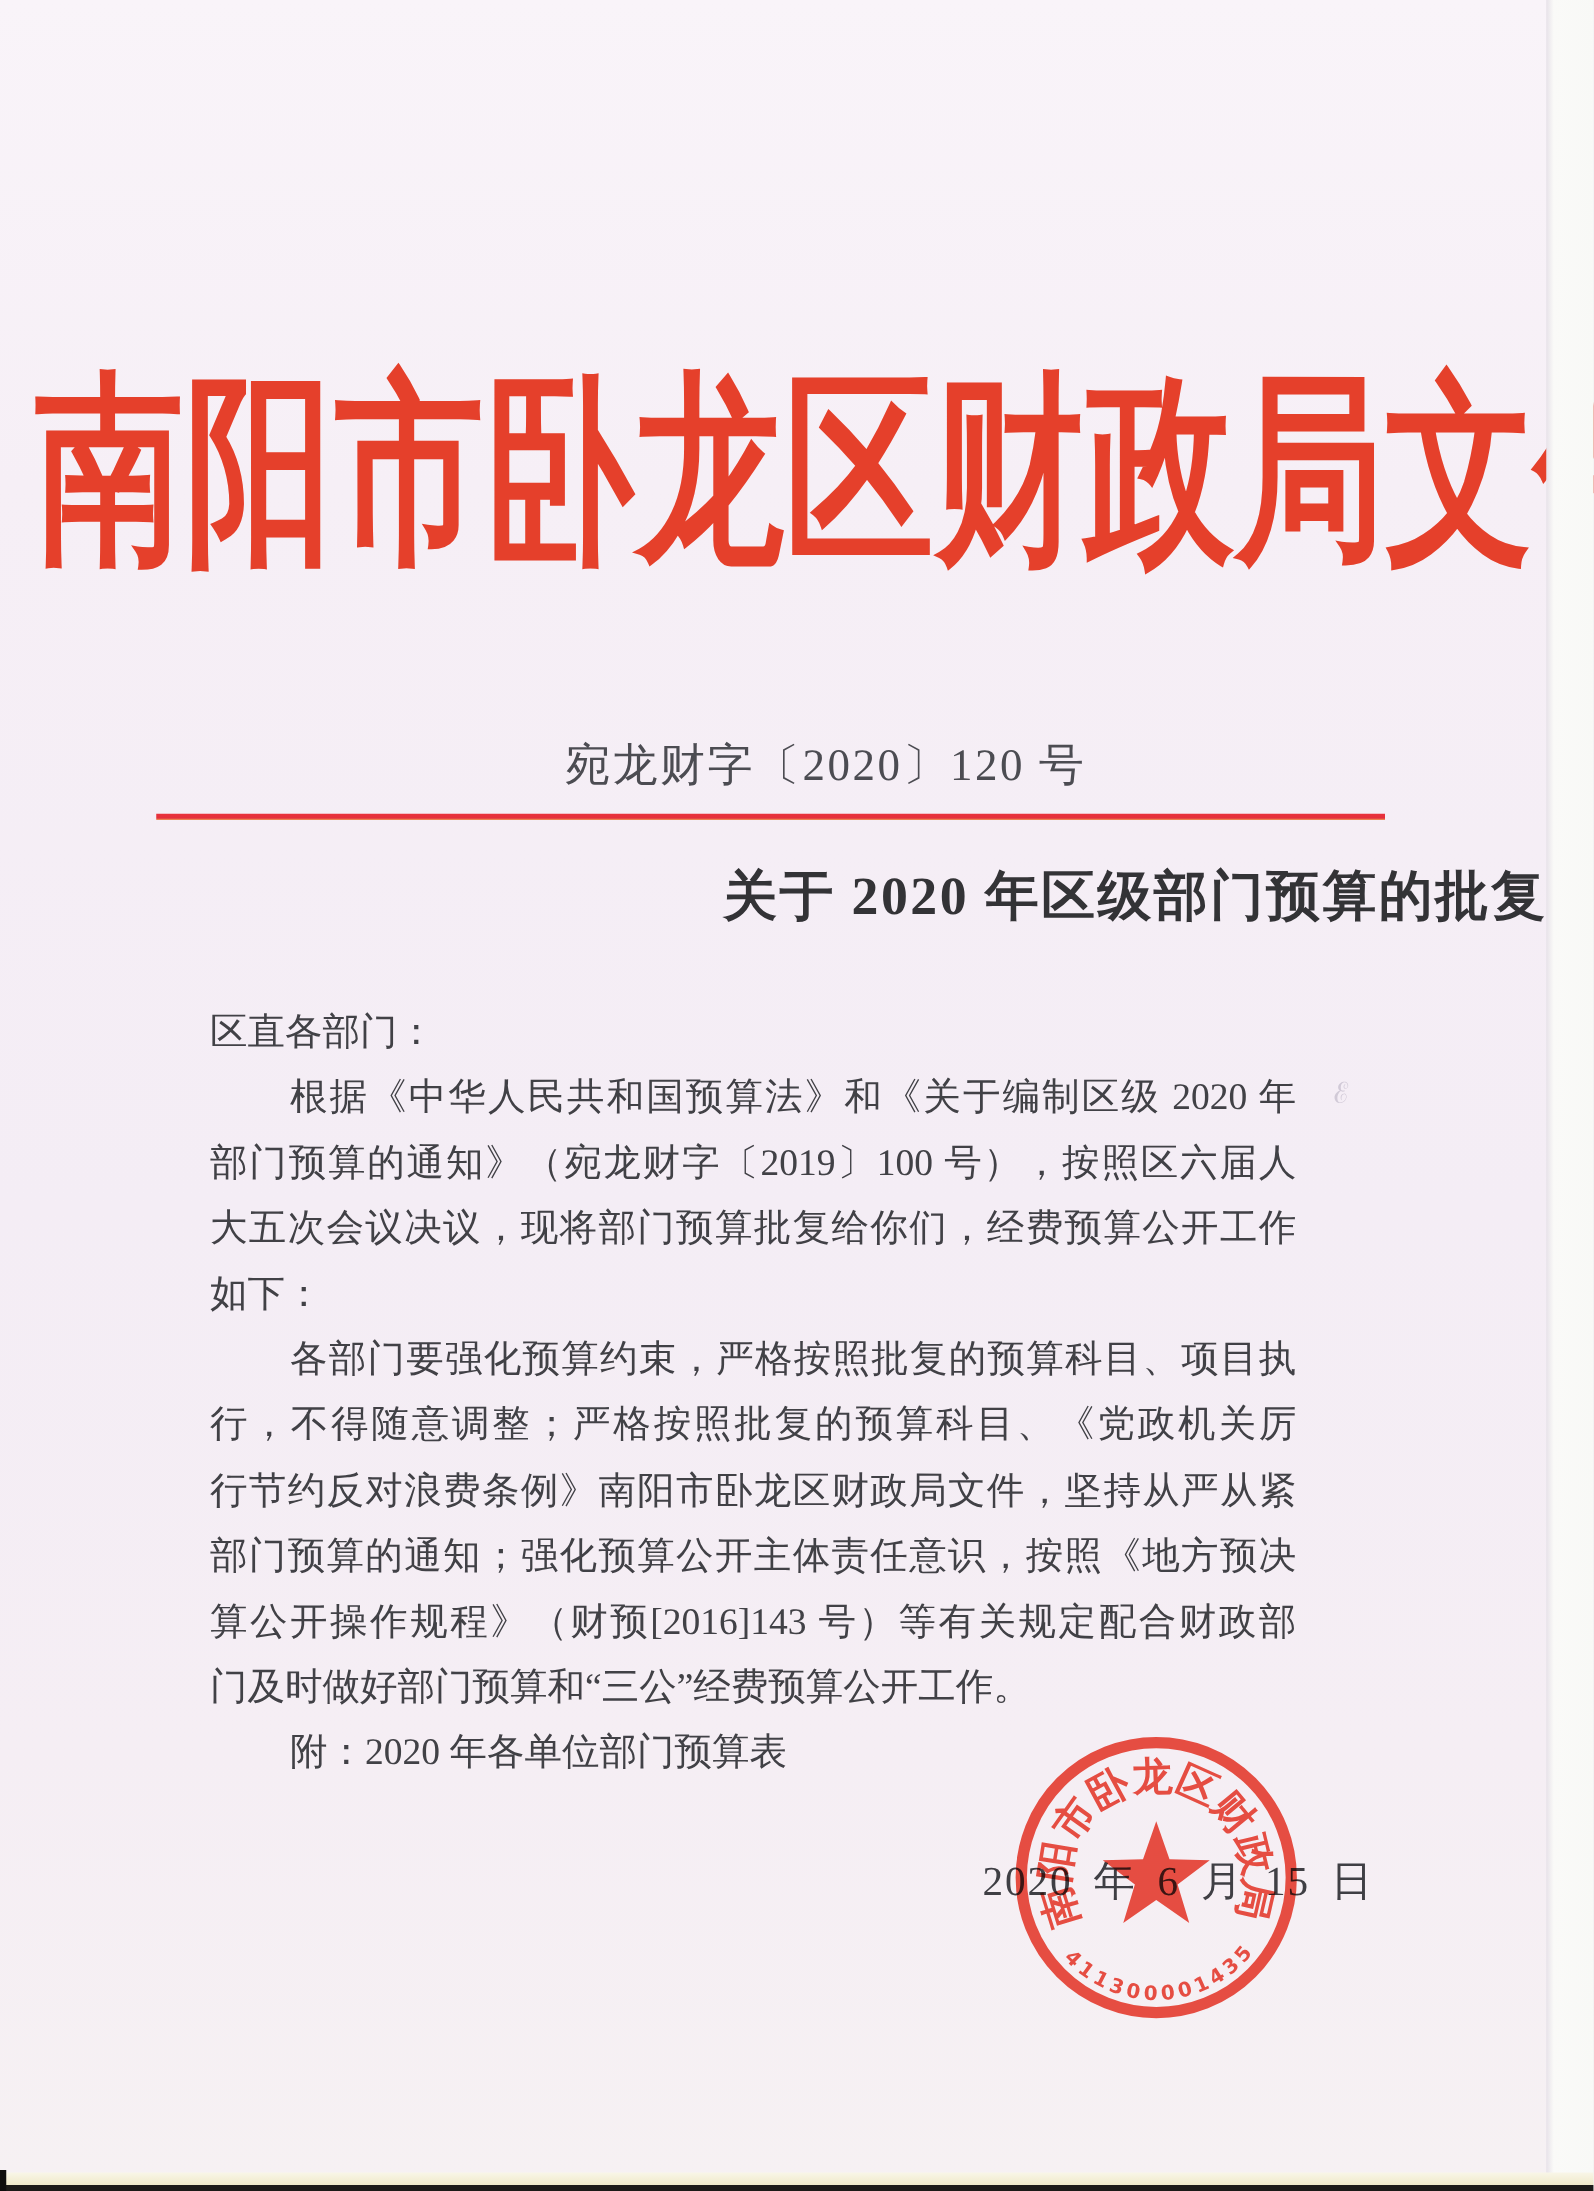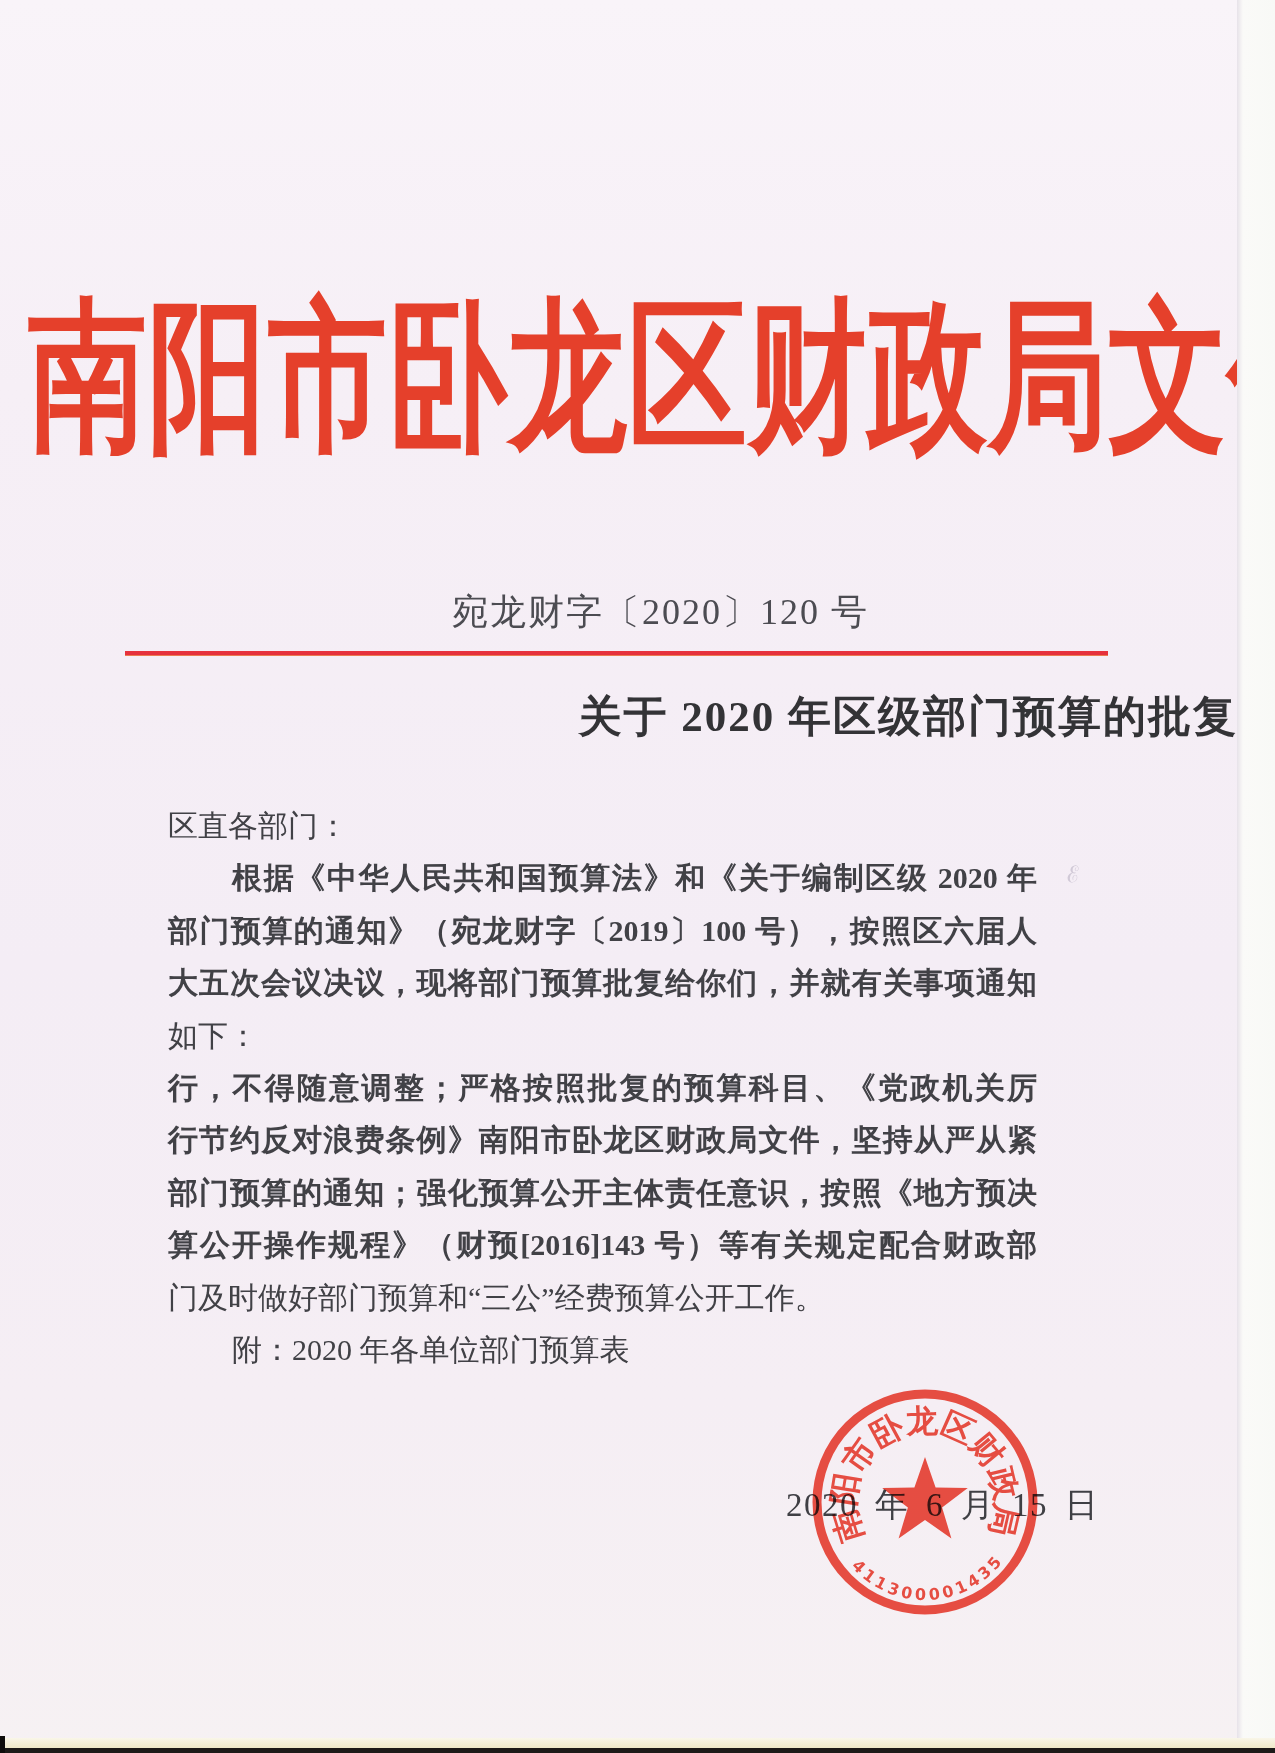--- a/index.html
+++ b/index.html
@@ -26,21 +26,21 @@
   .doc-number{position:absolute;left:452px;top:588px;font-size:36px;letter-spacing:2px;
     color:#4c4c52;white-space:nowrap;}
   .red-rule{position:absolute;left:125px;top:651px;width:983px;height:5px;
     background:linear-gradient(180deg,#e9323c 0,#e4303c 70%,#f0a05a 100%);}
   .doc-title{position:absolute;left:18px;top:688px;width:1220px;text-align:right;
     font-size:43px;font-weight:bold;color:#333336;letter-spacing:2px;white-space:nowrap;}
 
   .body-block{position:absolute;left:168px;top:800px;width:869px;color:#414146;
     font-size:30px;}
   .body-block .line{height:52.4px;line-height:52.4px;white-space:nowrap;}
-  .body-block .line.fill{white-space:normal;text-align:justify;text-align-last:justify;font-weight:bold;}
+  .body-block .line.fill{white-space:normal;text-align:justify;text-align-last:justify;}
   .body-block .line.indent{text-indent:64px;}
 
   .date-line{position:absolute;left:786px;top:1483px;font-size:33px;color:#3f3f44;
     letter-spacing:1.5px;word-spacing:7px;white-space:nowrap;z-index:1;}
 
   .seal{position:absolute;left:805px;top:1382px;width:240px;height:240px;z-index:2;
     mix-blend-mode:multiply;opacity:.92;}
 </style>
 </head>
 <body>
@@ -53,22 +53,23 @@
 
   <div class="red-rule"></div>
 
   <div class="doc-title">关于 2020 年区级部门预算的批复</div>
 
   <div class="body-block">
 
   <div class="line">区直各部门：</div>
       <div class="line indent fill">根据《中华人民共和国预算法》和《关于编制区级 2020 年</div>
       <div class="line fill">部门预算的通知》（宛龙财字〔2019〕100 号），按照区六届人</div>
-      <div class="line fill">大五次会议决议，现将部门预算批复给你们，并就有关事项通知</div>
+      <div class="line fill">大五次会议决议，现将部门预算批复给你们，经费预算公开工作</div>
       <div class="line">如下：</div>
+      <div class="line indent fill">各部门要强化预算约束，严格按照批复的预算科目、项目执</div>
       <div class="line fill">行，不得随意调整；严格按照批复的预算科目、《党政机关厉</div>
       <div class="line fill">行节约反对浪费条例》南阳市卧龙区财政局文件，坚持从严从紧</div>
       <div class="line fill">部门预算的通知；强化预算公开主体责任意识，按照《地方预决</div>
       <div class="line fill">算公开操作规程》（财预[2016]143 号）等有关规定配合财政部</div>
       <div class="line">门及时做好部门预算和“三公”经费预算公开工作。</div>
       <div class="line indent">附：2020 年各单位部门预算表</div>
     </div>
 
   <div class="date-line">2020 年 6 月 15 日</div>
 

